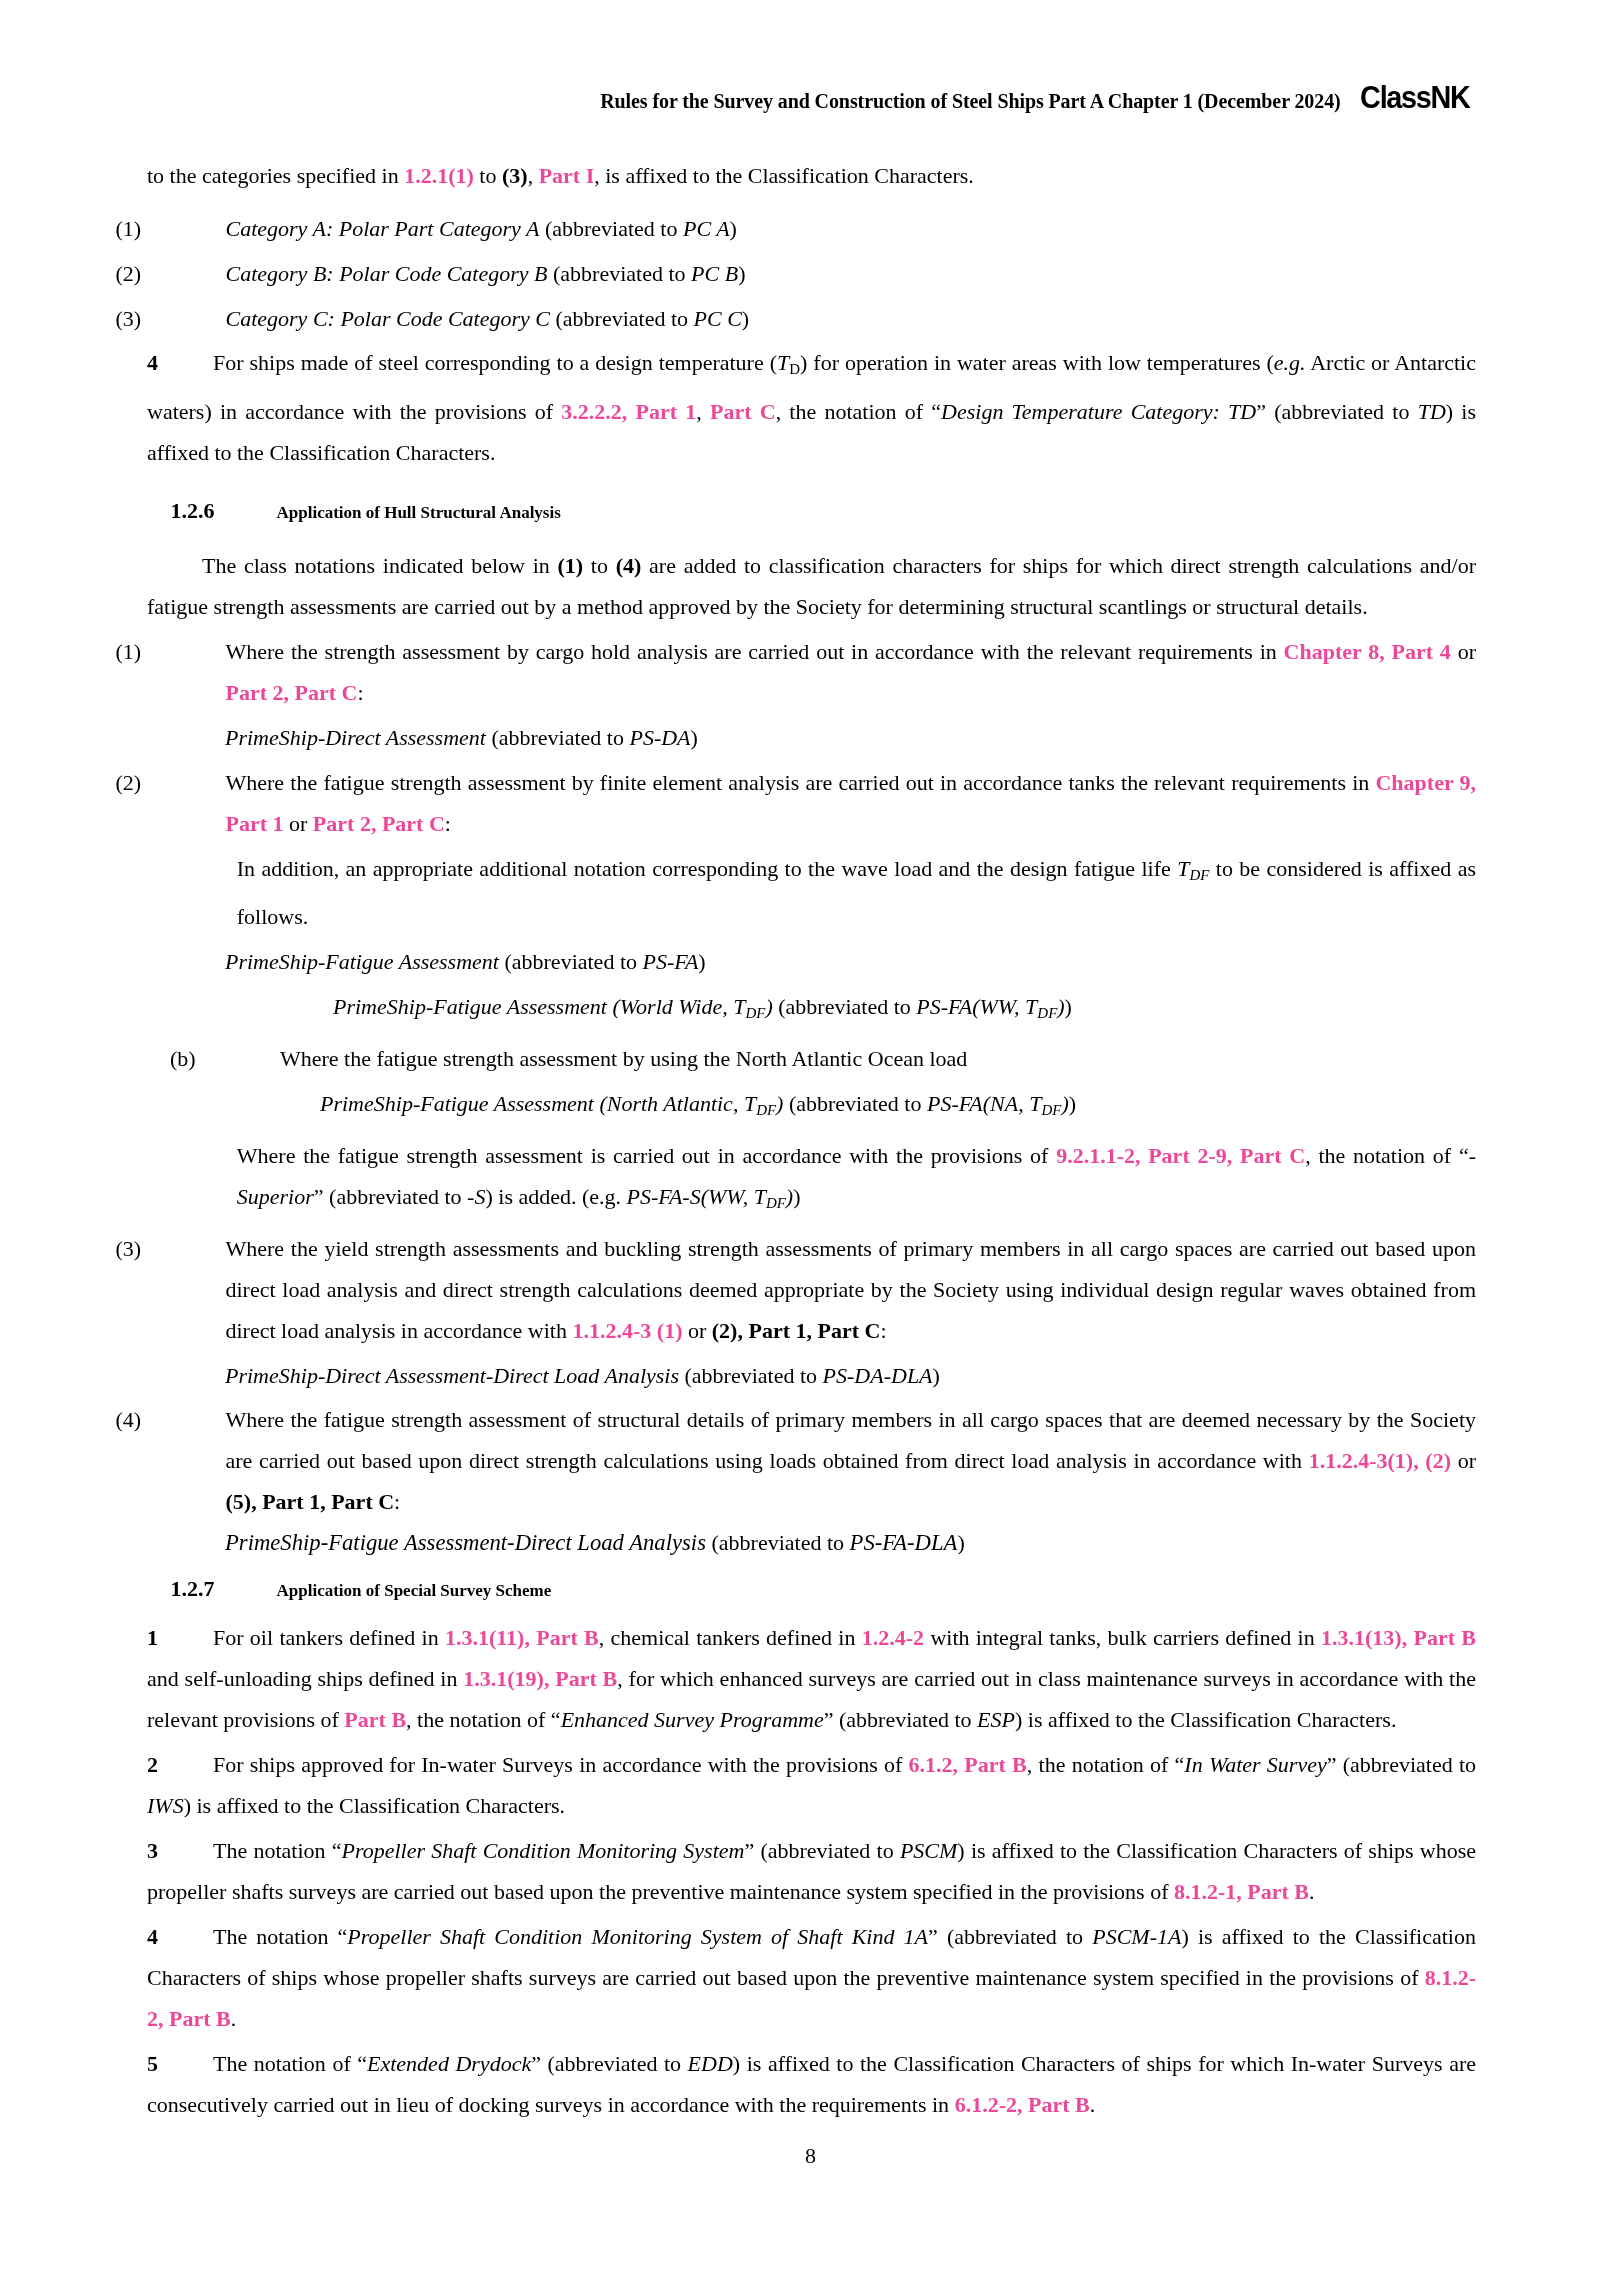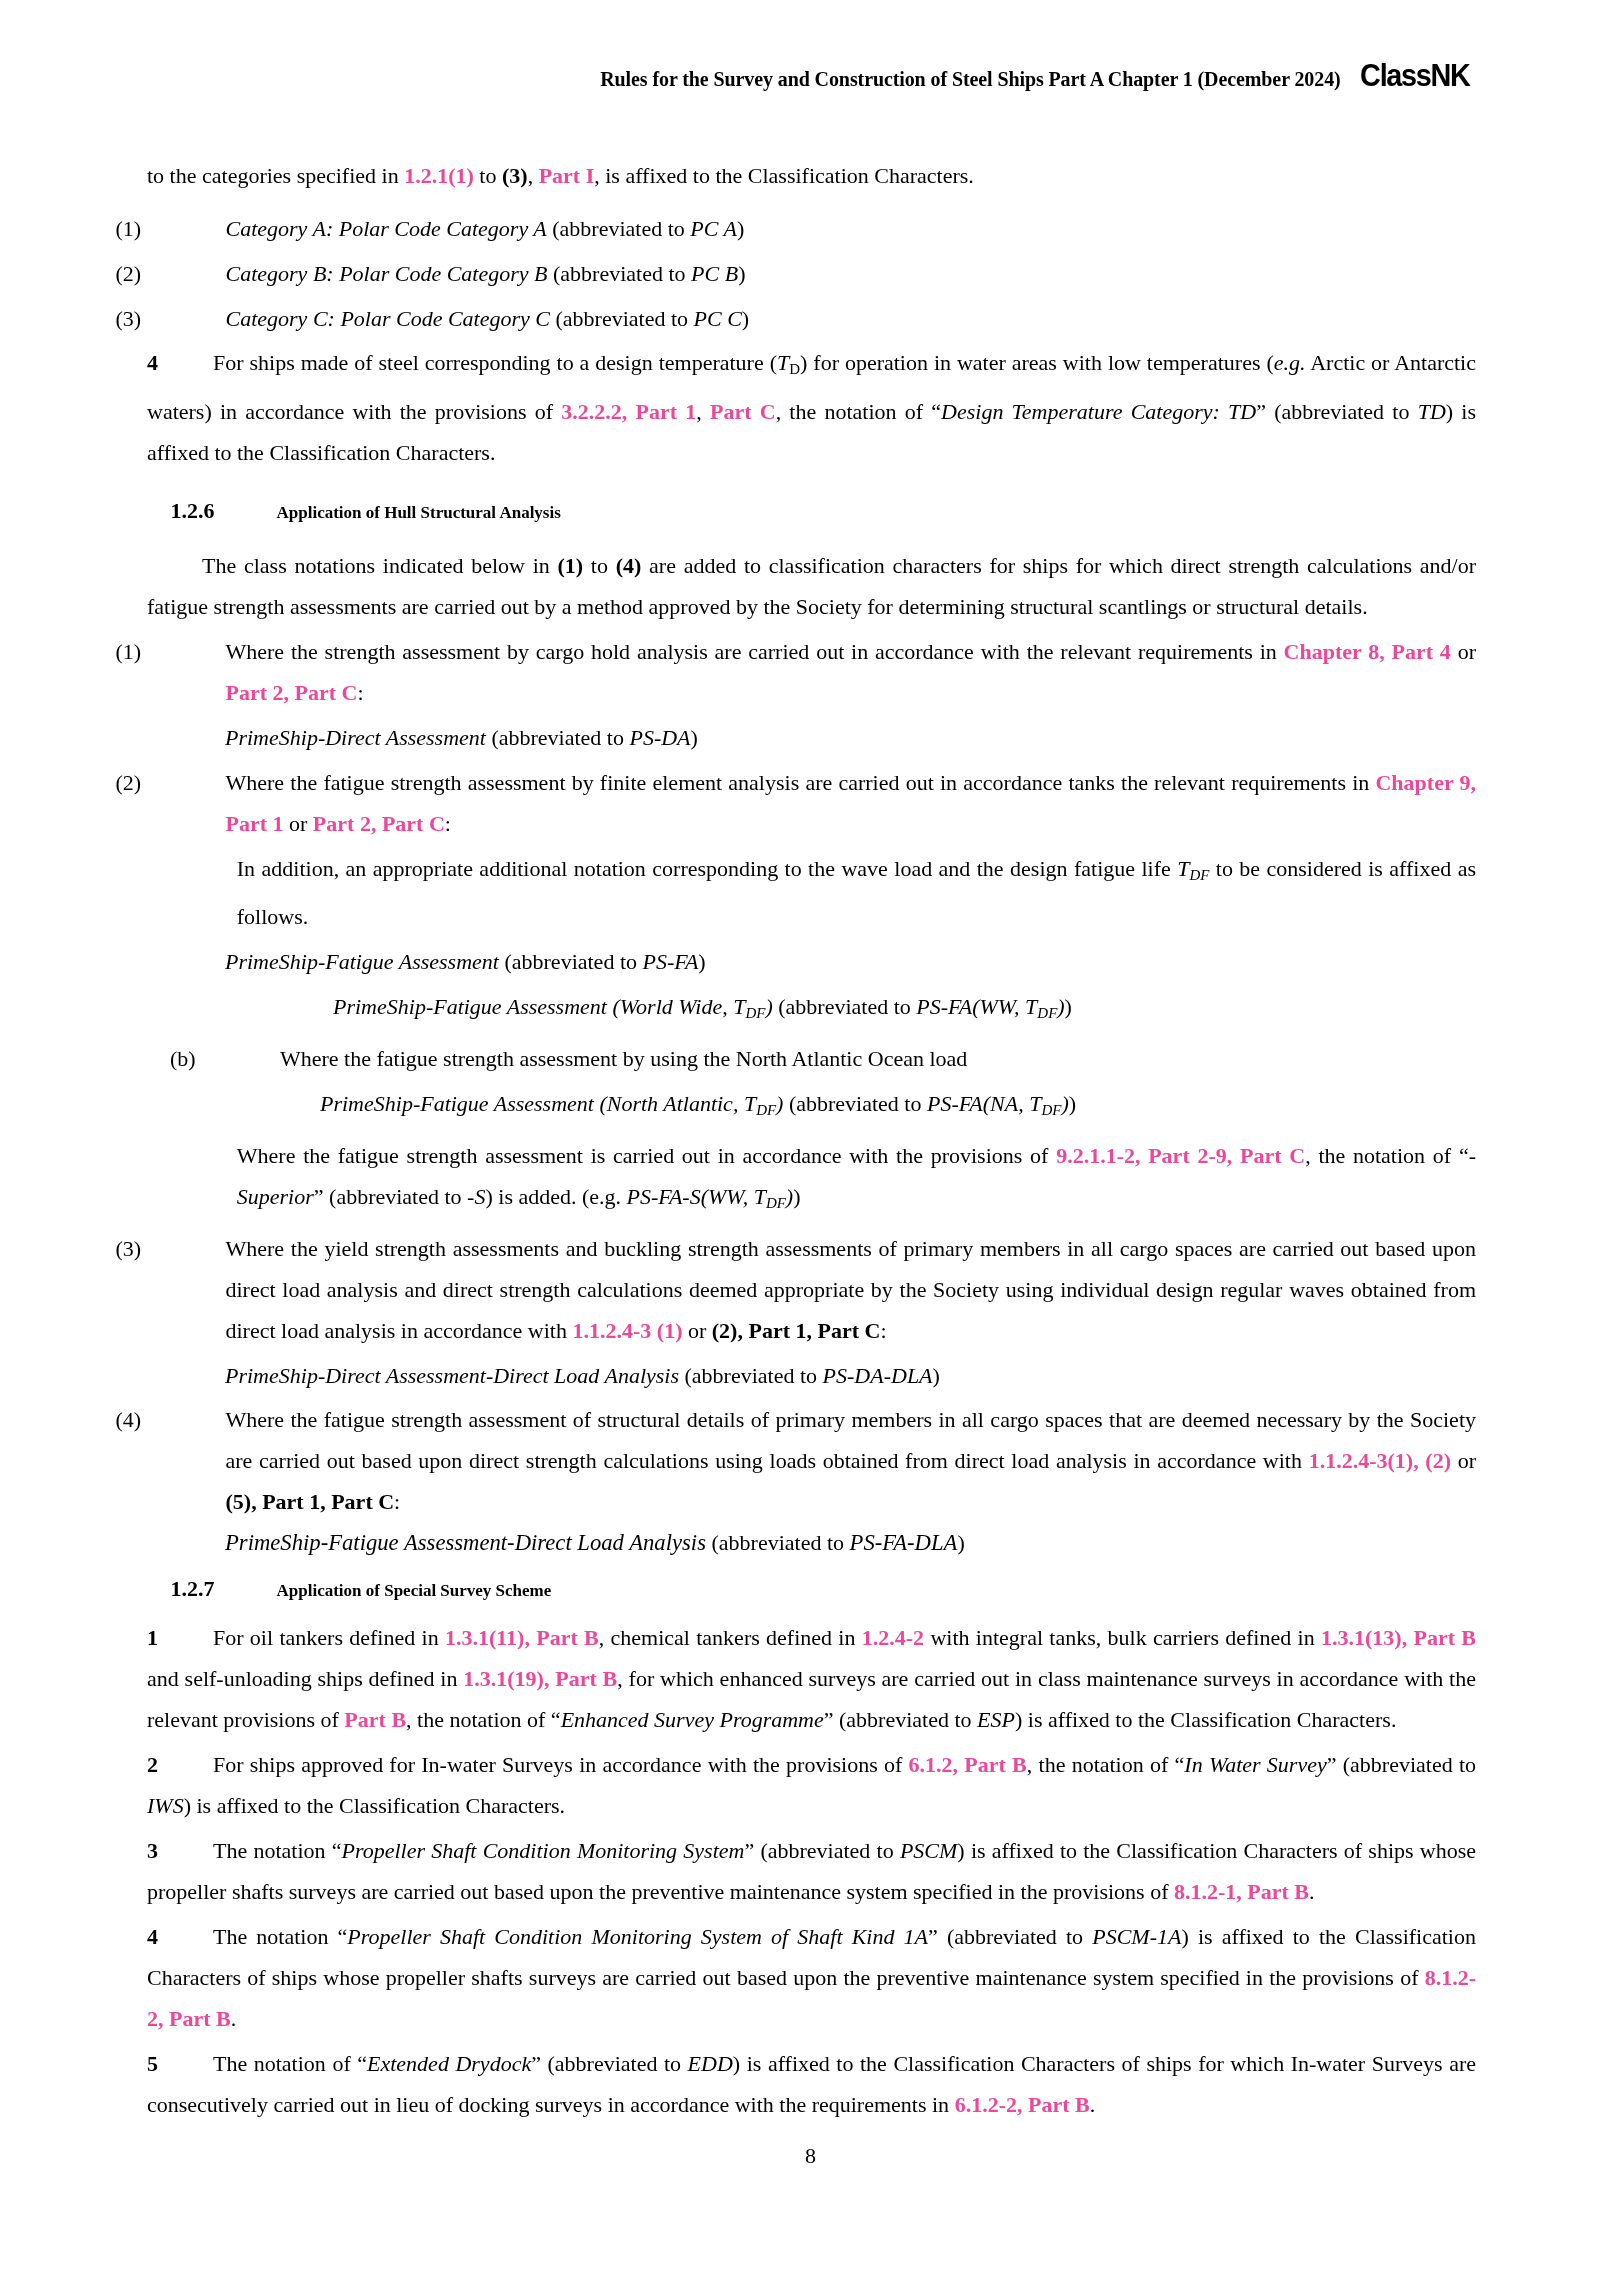--- a/index.html
+++ b/index.html
@@ -17,21 +17,21 @@
     height: 2293px;
     margin: 0 auto;
     background: #ffffff;
     box-sizing: border-box;
     padding: 0;
     overflow: hidden;
   }
   
   .page-header {
     position: absolute;
-    top: 58px;
+    top: 80px;
     left: 147px;
     right: 147px;
     display: flex;
     align-items: baseline;
     justify-content: flex-end;
     gap: 15.7px;
     text-align: right;
   }
   .header-title {
     font-family: "Liberation Serif", "DejaVu Serif", serif;
@@ -142,21 +142,21 @@
 
   <div class="page-header">
     <span class="header-title">Rules for the Survey and Construction of Steel Ships Part A Chapter 1 (December 2024)</span>
     <span class="brand-logo">ClassNK</span>
   </div>
 
   <div class="content">
 
     <p class="flush"><span>to the categories specified in </span><span class="ref">1.2.1(1)</span><span> to </span><span class="bk">(3)</span><span>, </span><span class="ref">Part I</span><span>, is affixed to the Classification Characters.</span></p>
 
-    <p class="lvl1 gap-top nojust"><span class="mk">(1)</span><span class="it">Category A: Polar Code Category A</span><span> (abbreviated to </span><span class="it">PC A</span><span>)</span></p>
+    <p class="lvl1 gap-top nojust"><span class="mk">(1)</span><span class="it">Category A: Polar Part Category A</span><span> (abbreviated to </span><span class="it">PC A</span><span>)</span></p>
 
     <p class="lvl1 gap-sm nojust"><span class="mk">(2)</span><span class="it">Category B: Polar Code Category B</span><span> (abbreviated to </span><span class="it">PC B</span><span>)</span></p>
 
     <p class="lvl1 gap-sm nojust"><span class="mk">(3)</span><span class="it">Category C: Polar Code Category C</span><span> (abbreviated to </span><span class="it">PC C</span><span>)</span></p>
 
     <p class="gap-sm"><span class="para-num ind-num">4</span><span>For ships made of steel corresponding to a design temperature (</span><span class="it">T</span><span class="sub-up">D</span><span>) for operation in water areas with low temperatures (</span><span class="it">e.g.</span><span> Arctic or Antarctic waters) in accordance with the provisions of </span><span class="ref">3.2.2.2, Part 1</span><span>, </span><span class="ref">Part C</span><span>, the notation of “</span><span class="it">Design Temperature Category: TD</span><span>” (abbreviated to </span><span class="it">TD</span><span>) is affixed to the Classification Characters.</span></p>
 
     <p class="section-line"><span class="secnum">1.2.6</span><span class="sechead">Application of Hull Structural Analysis</span></p>
 
     <p class="indent-para"><span>The class notations indicated below in </span><span class="bk">(1)</span><span> to </span><span class="bk">(4)</span><span> are added to classification characters for ships for which direct strength calculations and/or fatigue strength assessments are carried out by a method approved by the Society for determining structural scantlings or structural details.</span></p>

